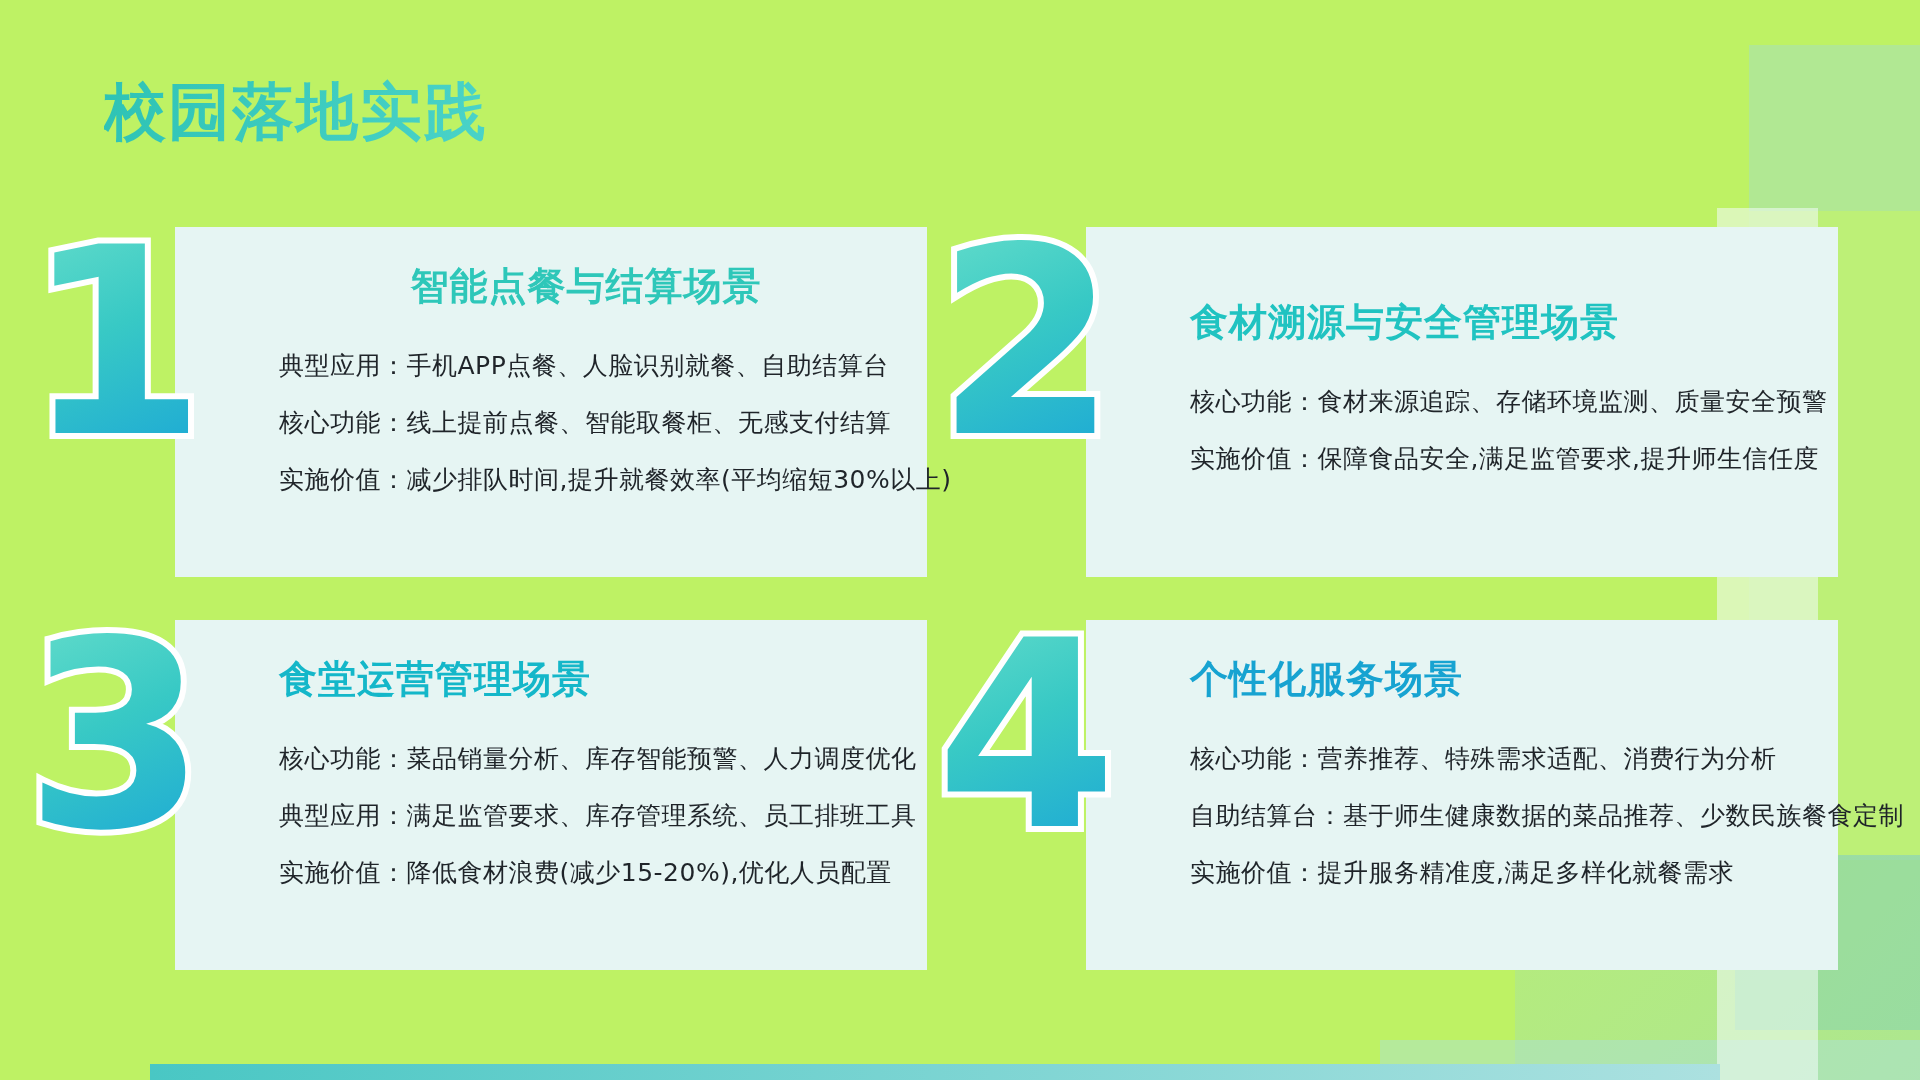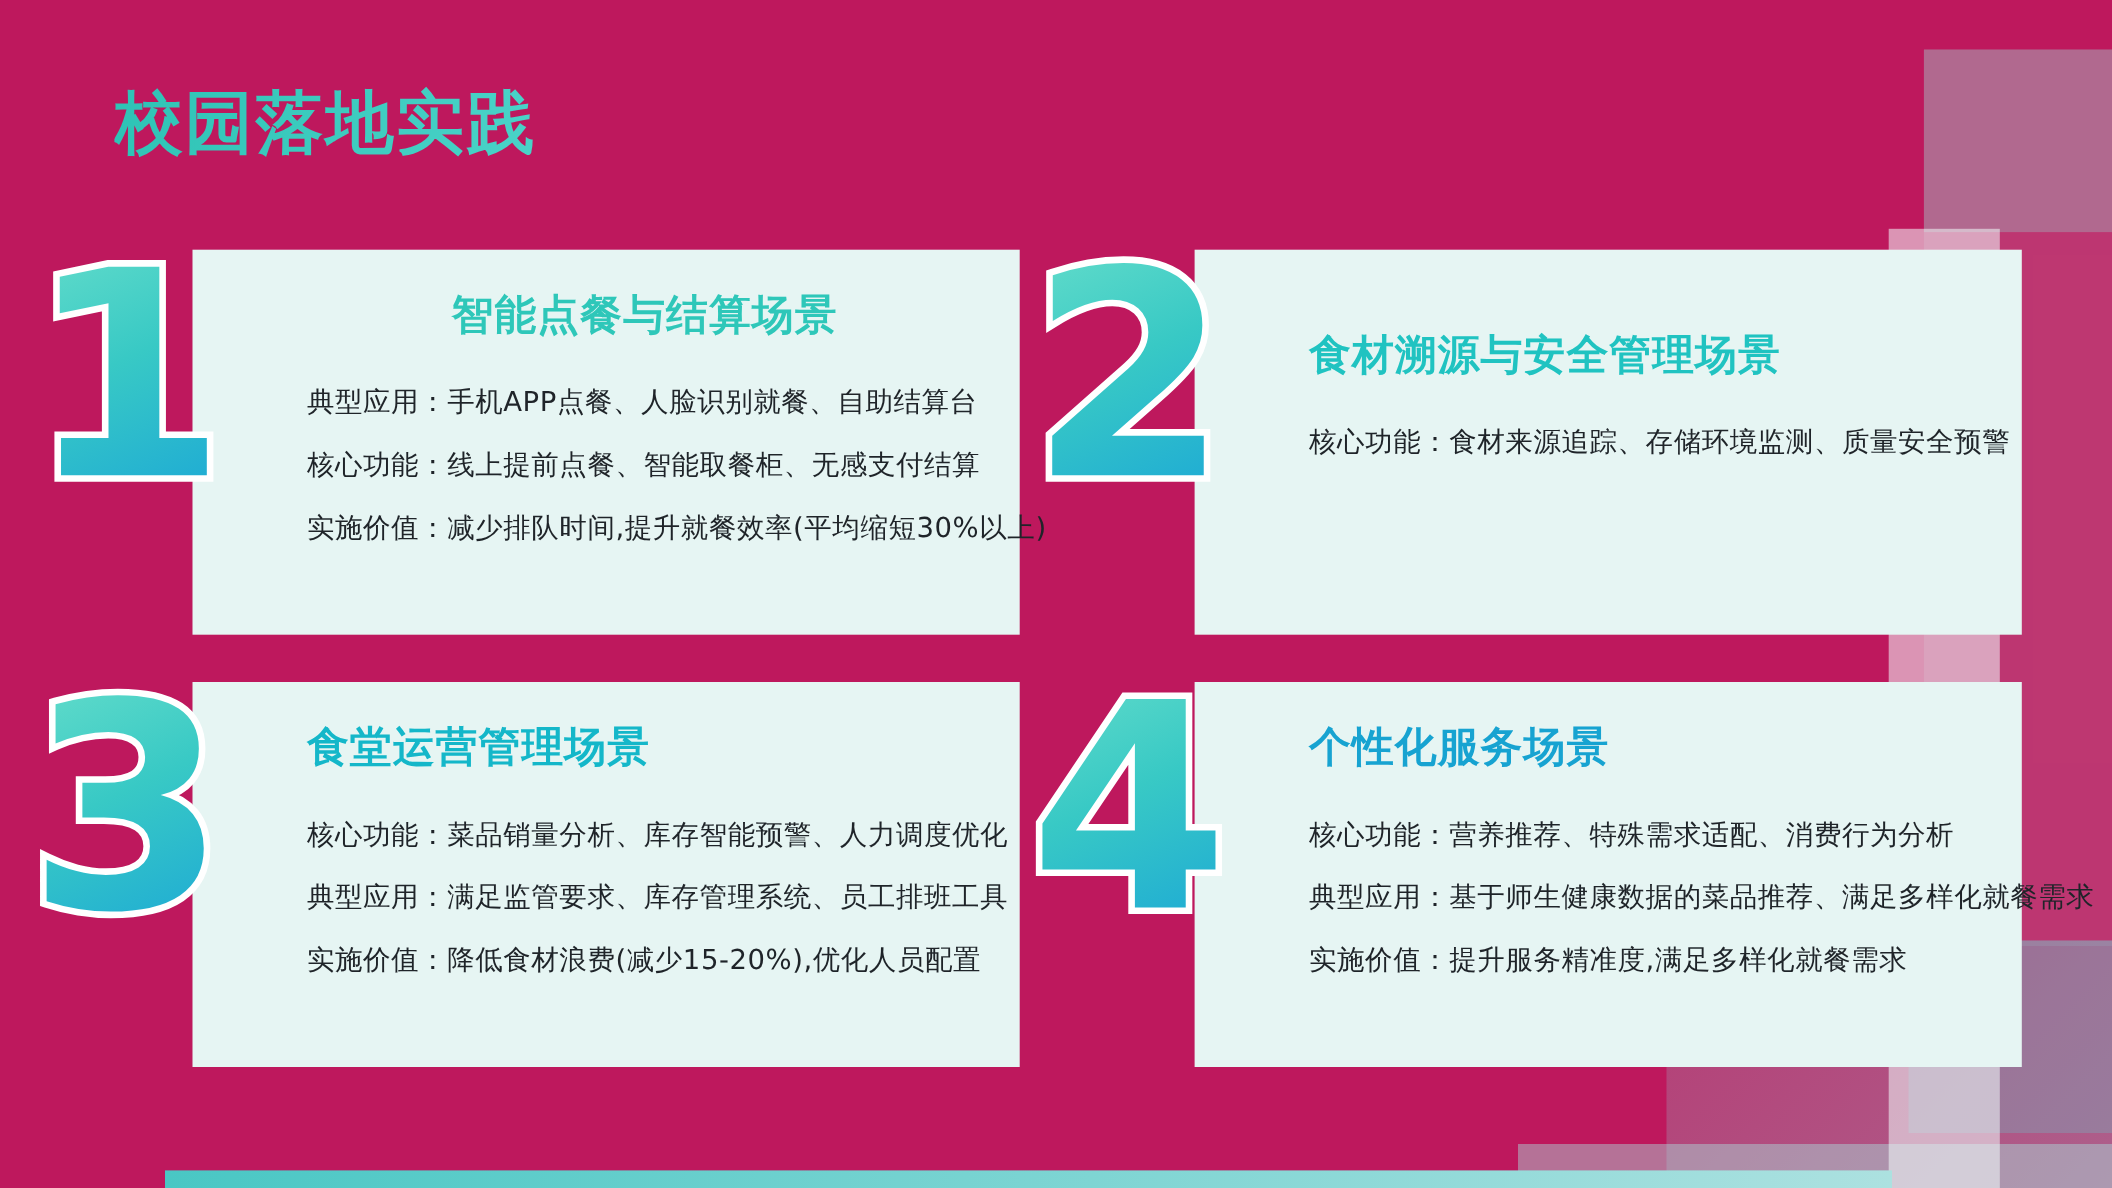--- a/index.html
+++ b/index.html
@@ -1,17 +1,17 @@
 <!DOCTYPE html>
 <html style="--accent-teal: #33C9BC; --card-bg: #E6F5F3; --body-text: #1F2429; --num-grad-start: #62DCCA; --num-grad-mid: #38C9C5; --num-grad-end: #1CA8D6; --bottom-bar-start: #49C7C4; --bottom-bar-end: #ACE1E0;"><head>
 <meta charset="utf-8">
 <style>
   html,body{margin:0;padding:0;background:#fff;}
   .slide{
-    position:relative;width:1920px;height:1080px;overflow:hidden;background:#be185d;
+    position:relative;width:1920px;height:1080px;overflow:hidden;background:#bef264;
     font-family:"DejaVu Sans","Liberation Sans",sans-serif;
   }
 
   
   .decor{position:absolute;pointer-events:none;}
   .decor-tr-square   {left:1749px;top:45px;width:171px;height:166px;background:rgba(151,214,209,.32);}
   .decor-right-band  {left:1749px;top:45px;width:171px;height:815px;background:rgba(190,230,226,.15);}
   .decor-vert-stripe {left:1717px;top:208px;width:101px;height:872px;background:rgba(243,252,251,.55);}
   .decor-mid-band    {left:1515px;top:855px;width:405px;height:225px;background:linear-gradient(135deg,rgba(146,212,215,.20),rgba(146,212,215,.38));}
   .decor-dark-square {left:1735px;top:855px;width:185px;height:175px;background:rgba(105,196,203,.30);}
@@ -90,37 +90,38 @@
     <p class="card-line">实施价值：减少排队时间,提升就餐效率(平均缩短30%以上)</p>
   </section>
 
   <section class="card card-2">
     <div class="num">
       <span class="num-outline">2</span>
       <span class="num-fill">2</span>
     </div>
     <h2 class="card-heading" style="color: rgb(32, 195, 193); margin-top: 36px;">食材溯源与安全管理场景</h2>
     <p class="card-line">核心功能：食材来源追踪、存储环境监测、质量安全预警</p>
+    <p class="card-line">实施价值：保障食品安全,满足监管要求,提升师生信任度</p>
   </section>
 
   <section class="card card-3">
     <div class="num">
       <span class="num-outline">3</span>
       <span class="num-fill">3</span>
     </div>
     <h2 class="card-heading" style="color: rgb(20, 183, 201);">食堂运营管理场景</h2>
     <p class="card-line">核心功能：菜品销量分析、库存智能预警、人力调度优化</p>
     <p class="card-line">典型应用：满足监管要求、库存管理系统、员工排班工具</p>
     <p class="card-line">实施价值：降低食材浪费(减少15-20%),优化人员配置</p>
   </section>
 
   <section class="card card-4">
     <div class="num">
       <span class="num-outline">4</span>
       <span class="num-fill">4</span>
     </div>
     <h2 class="card-heading" style="color: rgb(23, 163, 209);">个性化服务场景</h2>
     <p class="card-line">核心功能：营养推荐、特殊需求适配、消费行为分析</p>
-    <p class="card-line">典型应用：基于师生健康数据的菜品推荐、满足多样化就餐需求</p>
+    <p class="card-line">自助结算台：基于师生健康数据的菜品推荐、少数民族餐食定制</p>
     <p class="card-line">实施价值：提升服务精准度,满足多样化就餐需求</p>
   </section>
 
 </div>
 
 </body></html>

